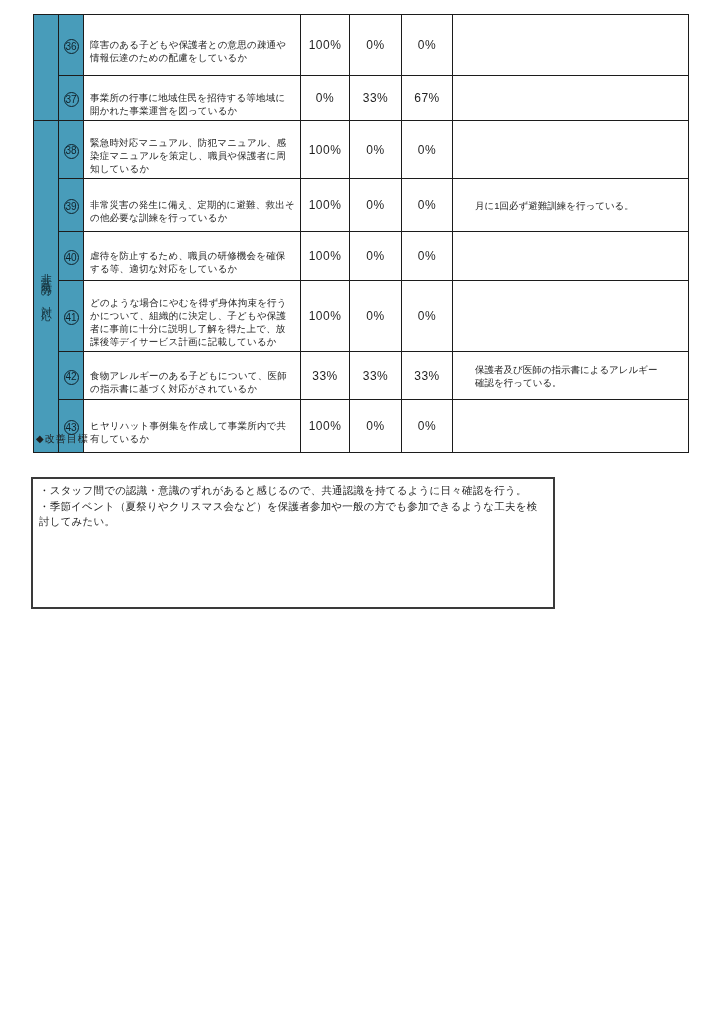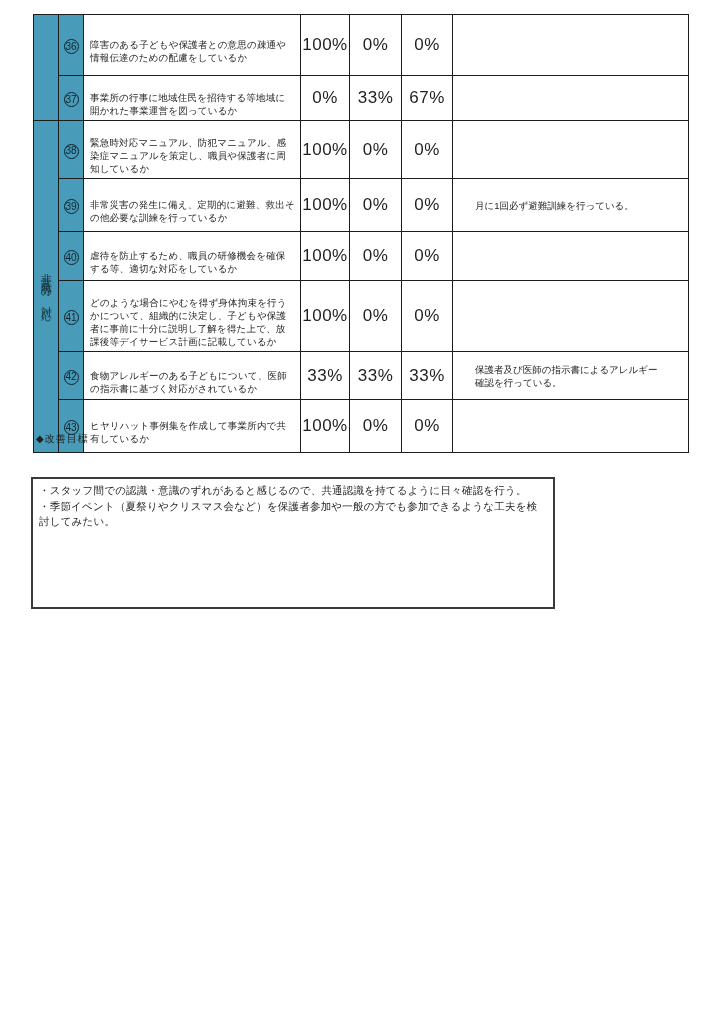--- a/index.html
+++ b/index.html
@@ -61,21 +61,21 @@
   td.q{
     background:#fff;
     font-size:9.5px;
     line-height:13px;
     padding:15px 5px 3px 6px;
     letter-spacing:0.2px;
   }
   td.pct{
     background:#fff;
     text-align:center;
-    font-size:17px;
+    font-size:12px;
     letter-spacing:0.5px;
   }
   td.cmt{
     background:#fff;
     font-size:9.5px;
     line-height:13px;
     padding:3px 22px;
   }
   .goals-heading{
     position:absolute;left:36px;top:432px;

